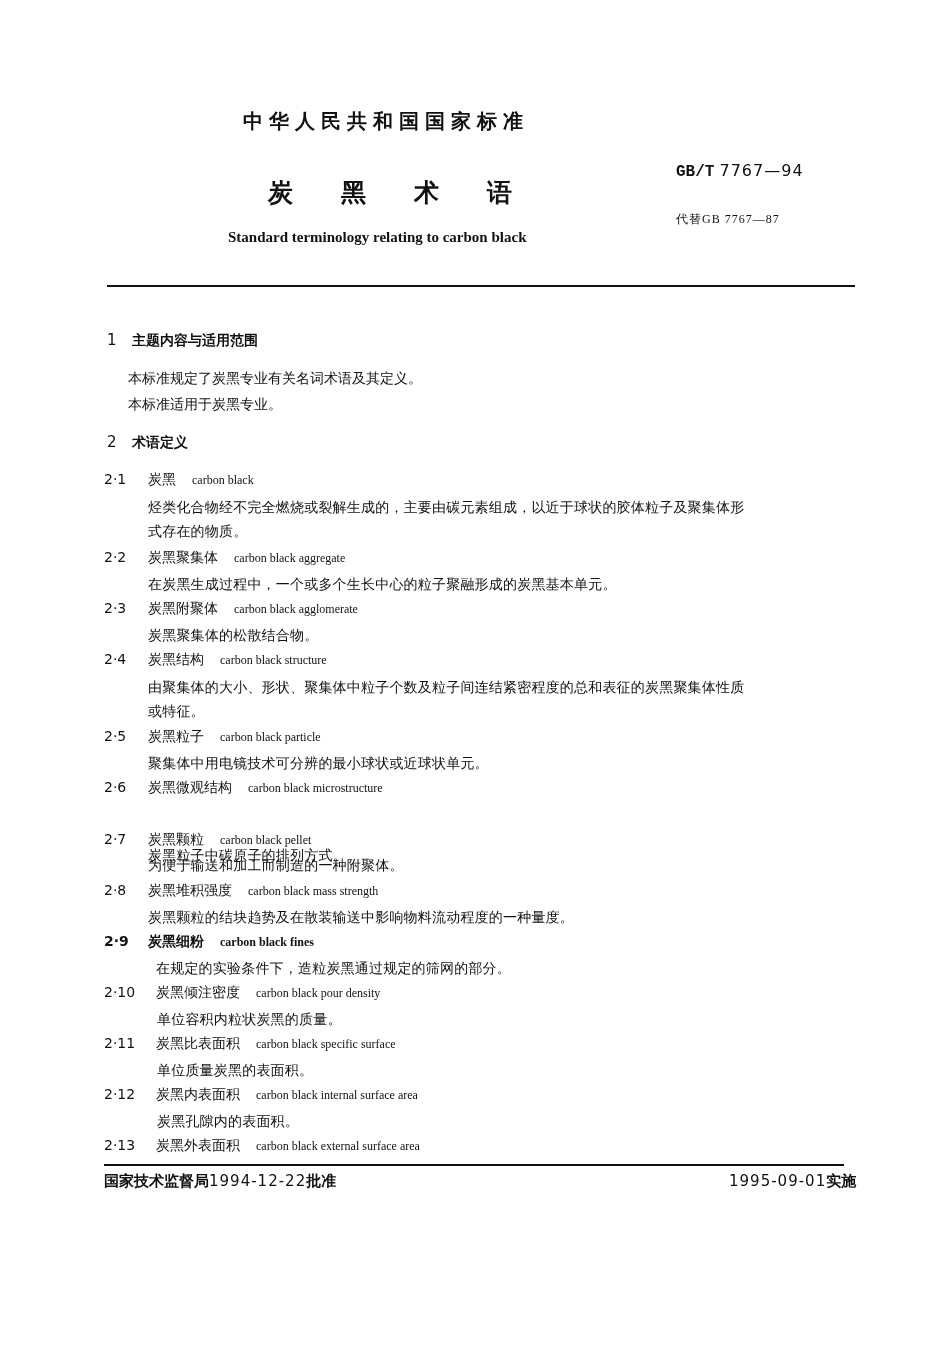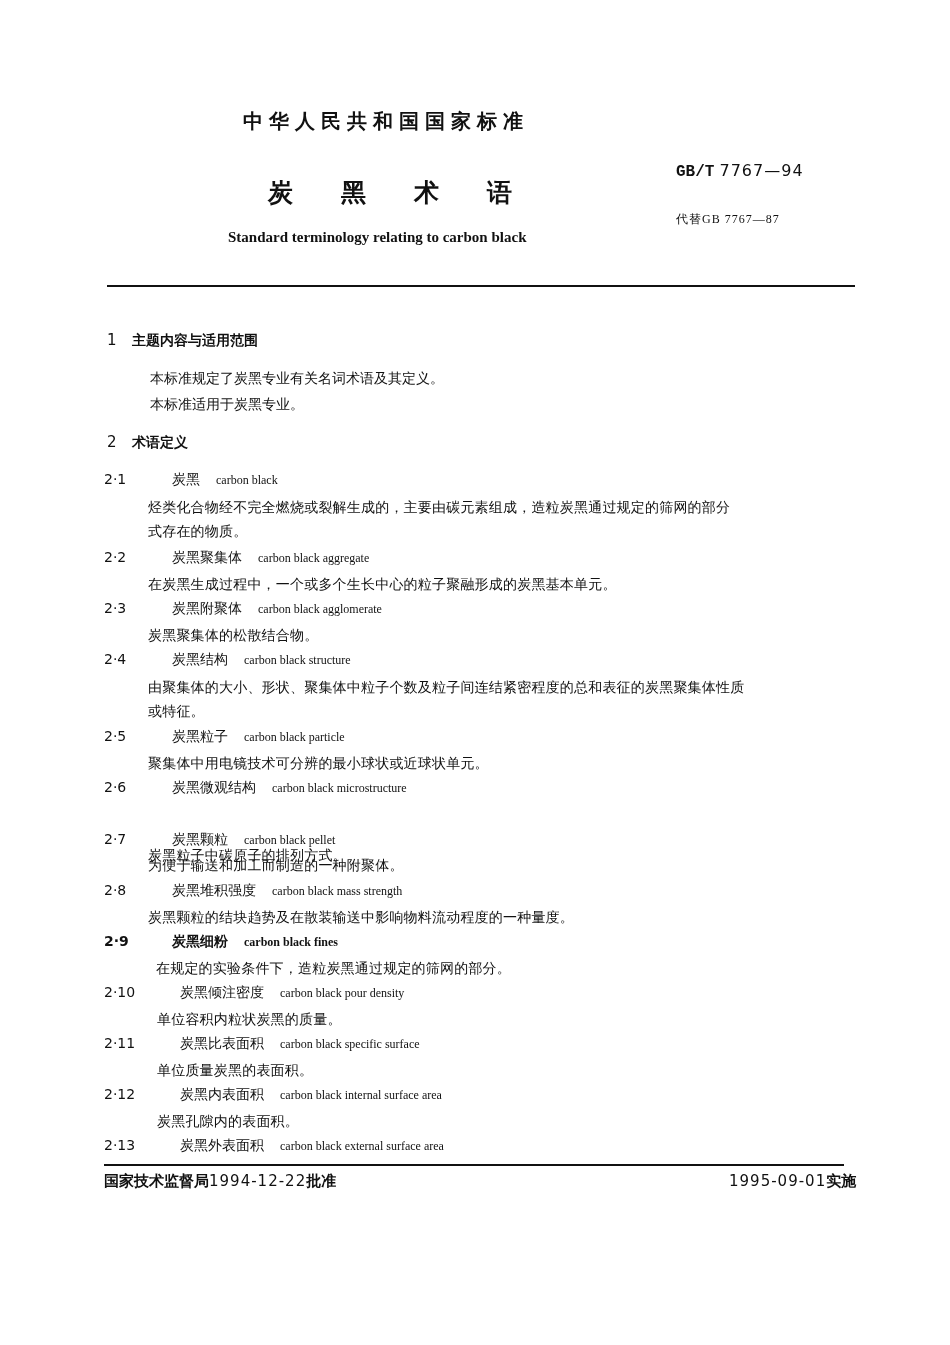--- a/index.html
+++ b/index.html
@@ -8,25 +8,25 @@
   .header-org { left: 243px; top: 108px; font-family: "DejaVu Sans", sans-serif; font-weight: bold; font-size: 20px; letter-spacing: 6px; white-space: nowrap; }
   .doc-title { left: 268px; top: 176px; font-family: "DejaVu Sans", sans-serif; font-weight: bold; font-size: 25px; letter-spacing: 48px; white-space: nowrap; }
   .doc-subtitle { left: 228px; top: 229px; font-family: "Liberation Serif", serif; font-weight: bold; font-size: 15px; white-space: nowrap; }
   .std-code { left: 676px; top: 161px; font-size: 16px; white-space: nowrap; }
   .std-code .gb { font-family: Liberation Mono, monospace; font-weight: bold; }
   .std-code .num { font-family: "DejaVu Sans", sans-serif; letter-spacing: 1px; }
   .replaces { left: 676px; top: 211px; font-size: 12px; white-space: nowrap; font-family: "Liberation Serif", serif; letter-spacing: 1px; }
   .rule-top { left: 107px; top: 285px; width: 748px; height: 2px; background: #111; }
   .sec { left: 107px; font-family: "DejaVu Sans", sans-serif; font-size: 14px; font-weight: bold; white-space: nowrap; }
   .sec .num { display: inline-block; width: 25px; font-weight: normal; font-size: 15px; }
-  .para { left: 150px; font-size: 14px; white-space: nowrap; font-family: Liberation Mono, monospace; }
+  .para { left: 128px; font-size: 14px; white-space: nowrap; font-family: Liberation Mono, monospace; }
   .term { left: 104px; font-size: 14px; white-space: nowrap; }
   .term .tnum { display: inline-block; width: 44px; font-family: "DejaVu Sans", sans-serif; font-size: 14px; }
   .term .tnum.wide { width: 52px; }
-  .term .zh { font-family: "DejaVu Sans", sans-serif; margin-left: 24px; }
+  .term .zh { font-family: "DejaVu Sans", sans-serif; }
   .term .en { font-family: "Liberation Serif", serif; font-size: 12px; margin-left: 16px; }
   .def { left: 148px; font-size: 14px; white-space: nowrap; font-family: "DejaVu Sans", sans-serif; letter-spacing: 0.2px; }
   .def.wide { left: 157px; }
   .rule-bottom { left: 104px; top: 1164px; width: 740px; height: 2px; background: #111; }
   .footer-left { left: 104px; top: 1172px; font-size: 15px; white-space: nowrap; font-family: "DejaVu Sans", sans-serif; }
   .footer-left b { font-weight: bold; }
   .footer-right { left: 700px; top: 1172px; font-size: 15px; white-space: nowrap; font-family: "DejaVu Sans", sans-serif; }
   .footer-right .d { letter-spacing: 1px; margin-left: 29px; }
 </style>
 </head>
@@ -46,21 +46,21 @@
   <span class="num">1</span><span>主题内容与适用范围</span>
 </div>
 <div class="abs para" style="top:370px;">本标准规定了炭黑专业有关名词术语及其定义。</div>
 <div class="abs para" style="top:396px;">本标准适用于炭黑专业。</div>
 
 <div class="abs sec" style="top:433px;">
   <span class="num">2</span><span>术语定义</span>
 </div>
 
 <div class="abs term" style="top:471px;"><span class="tnum">2·1</span><span class="zh">炭黑</span><span class="en">carbon black</span></div>
-<div class="abs def" style="top:499px;">烃类化合物经不完全燃烧或裂解生成的，主要由碳元素组成，造粒炭黑通过规定的筛网的部分</div>
+<div class="abs def" style="top:499px;">烃类化合物经不完全燃烧或裂解生成的，主要由碳元素组成，以近于球状的胶体粒子及聚集体形</div>
 <div class="abs def" style="top:523px;">式存在的物质。</div>
 
 <div class="abs term" style="top:549px;"><span class="tnum">2·2</span><span class="zh">炭黑聚集体</span><span class="en">carbon black aggregate</span></div>
 <div class="abs def" style="top:576px;">在炭黑生成过程中，一个或多个生长中心的粒子聚融形成的炭黑基本单元。</div>
 
 <div class="abs term" style="top:600px;"><span class="tnum">2·3</span><span class="zh">炭黑附聚体</span><span class="en">carbon black agglomerate</span></div>
 <div class="abs def" style="top:627px;">炭黑聚集体的松散结合物。</div>
 
 <div class="abs term" style="top:651px;"><span class="tnum">2·4</span><span class="zh">炭黑结构</span><span class="en">carbon black structure</span></div>
 <div class="abs def" style="top:679px;">由聚集体的大小、形状、聚集体中粒子个数及粒子间连结紧密程度的总和表征的炭黑聚集体性质</div>

